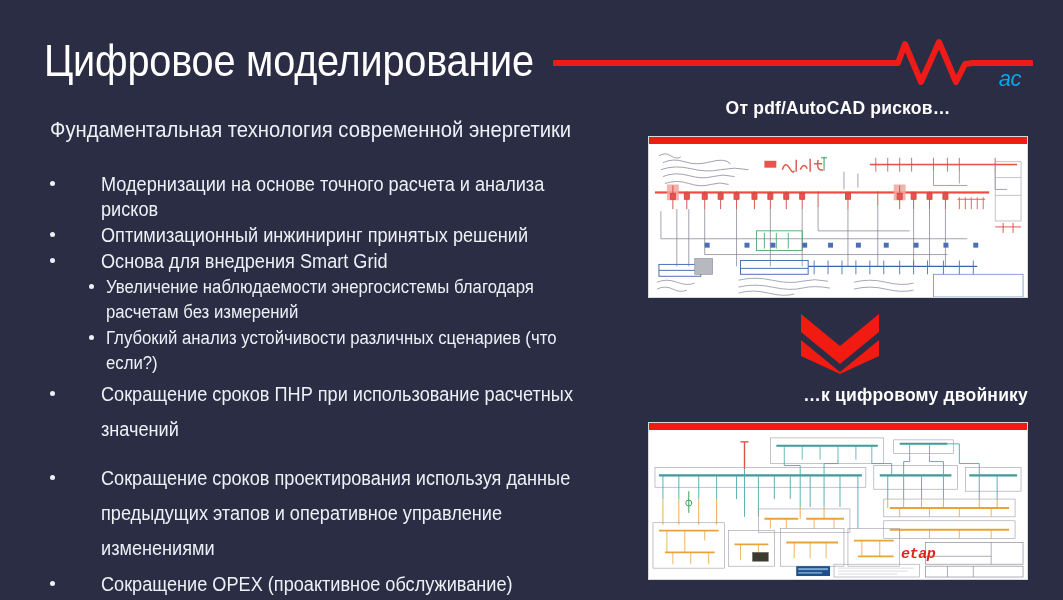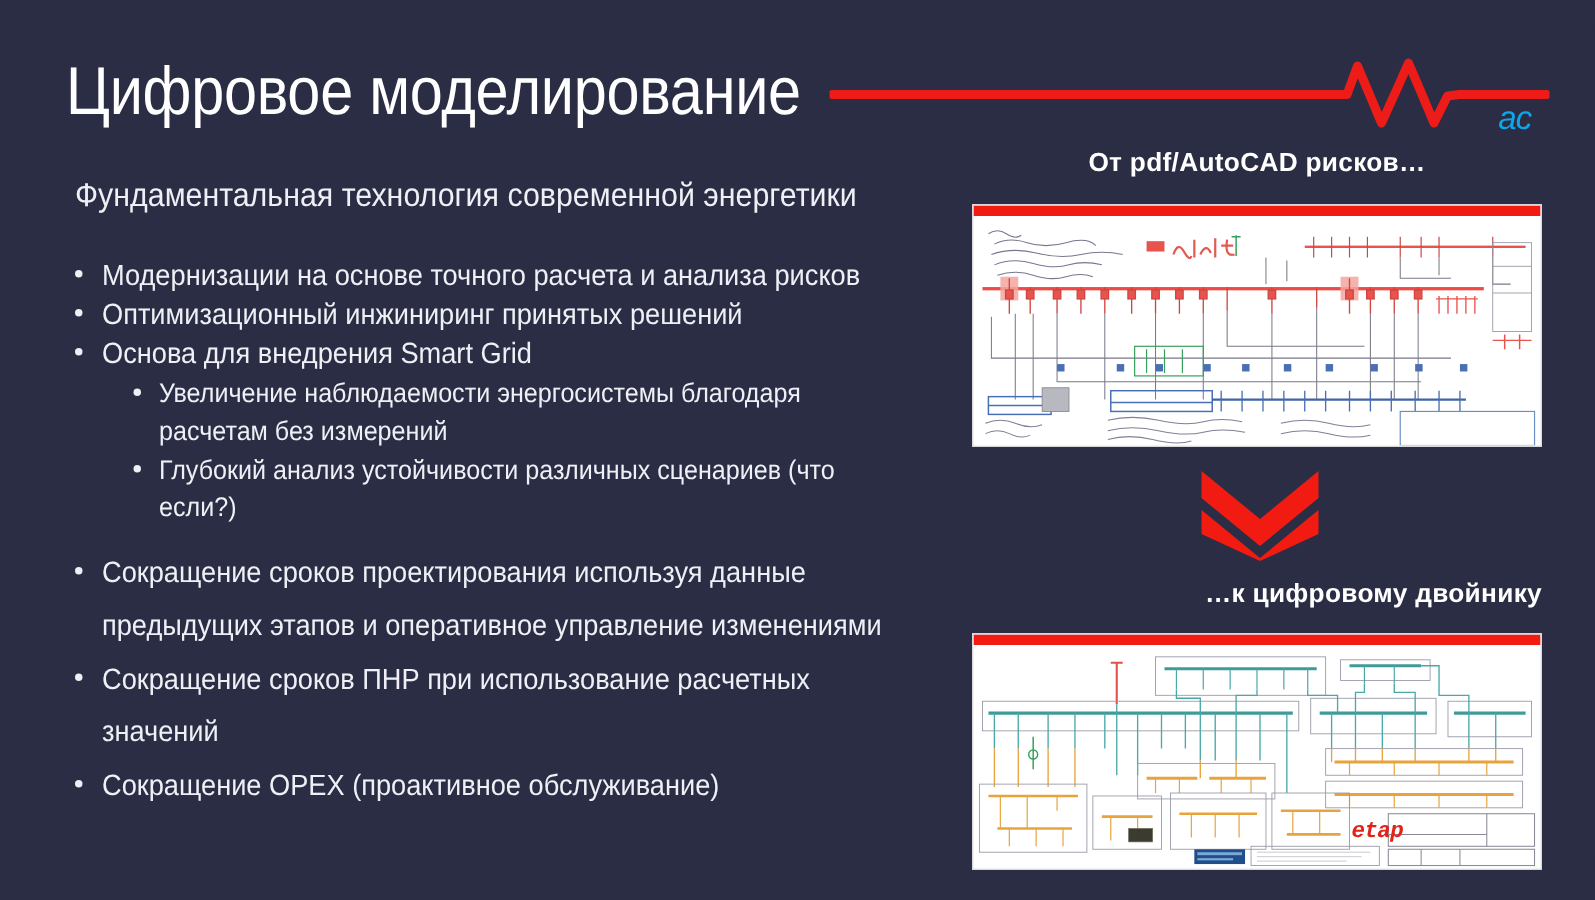--- a/index.html
+++ b/index.html
@@ -91,21 +91,21 @@
     top: -2px;
   }
   .b-text {
     flex: 1 1 auto;
     transform: scaleX(0.93);
     transform-origin: left top;
     width: 107.5%;
   }
 
   
-  .lvl1 { font-size: 19.5px; line-height: 25px; margin-bottom: 1px; }
+  .lvl1 { font-size: 19.5px; line-height: 25px; margin-bottom: 1px; gap: 33px; }
   
   .lvl2 { font-size: 18px; line-height: 25px; margin-left: 40px; margin-bottom: 1px; }
   .lvl2 .b-dot { width: 30px; }
   
   .spaced { font-size: 19.5px; line-height: 35px; }
 
   .sp-top { margin-top: 14px; }
 
   
   .misspell {
@@ -213,28 +213,28 @@
     <div class="b-row lvl2">
       <span class="b-dot"></span>
       <span class="b-text"><span>Увеличение наблюдаемости энергосистемы благодаря расчетам без измерений</span></span>
     </div>
 
     <div class="b-row lvl2">
       <span class="b-dot"></span>
       <span class="b-text"><span>Глубокий анализ устойчивости различных сценариев (что если?)</span></span>
     </div>
 
+    <div class="b-row lvl1 spaced">
+      <span class="b-dot"></span>
+      <span class="b-text"><span>Сокращение сроков ПНР при использование расчетных значений</span></span>
+    </div>
+
     <div class="b-row lvl1 spaced sp-top">
       <span class="b-dot"></span>
       <span class="b-text"><span>Сокращение сроков проектирования используя данные предыдущих этапов и оперативное управление изменениями</span></span>
-    </div>
-
-    <div class="b-row lvl1 spaced">
-      <span class="b-dot"></span>
-      <span class="b-text"><span>Сокращение сроков ПНР при использование расчетных значений</span></span>
     </div>
 
     <div class="b-row lvl1 spaced">
       <span class="b-dot"></span>
       <span class="b-text"><span>Сокращение OPEX (проактивное обслуживание)</span></span>
     </div>
 
   </div>
 
   <div class="cap cap-top">От pdf/AutoCAD рисков…</div>

